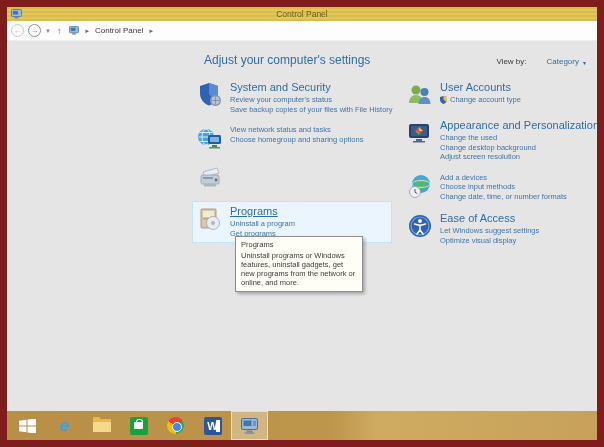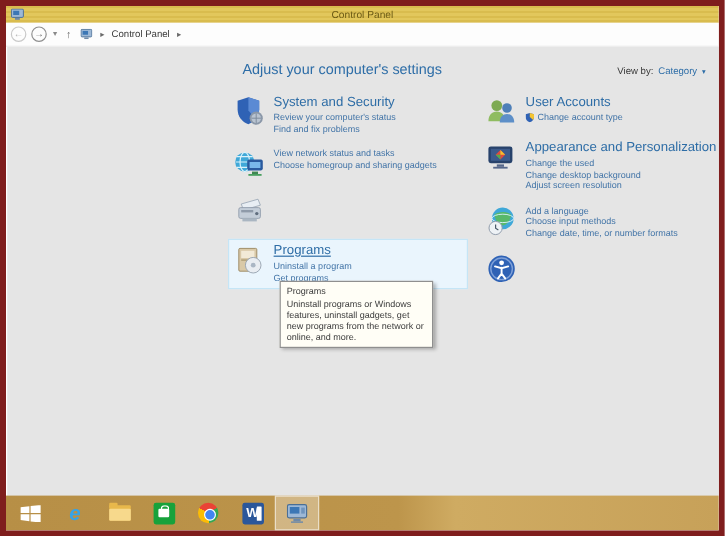--- a/index.html
+++ b/index.html
@@ -1,17 +1,17 @@
 <!DOCTYPE html>
 <html><head>
 <meta charset="utf-8">
 <style>
   html,body{margin:0;padding:0;background:#fff;}
   *{box-sizing:border-box;font-family:"Liberation Sans",sans-serif;}
-  #frame{position:relative;width:604px;height:447px;border:5px solid #7f1d1d;overflow:hidden;background:#fff;}
+  #frame{position:relative;width:604px;height:447px;border:7px solid #7f1d1d;overflow:hidden;background:#fff;}
 
   
   #titlebar{position:absolute;left:0;top:0;width:100%;height:14px;
     background:repeating-linear-gradient(0deg,#d9bc4e 0 2px,#e2c75c 2px 4px);
     display:flex;align-items:center;}
   #titlebar .title{position:absolute;left:0;right:0;text-align:center;font-size:8.5px;color:#6b5a14;}
   .mini-monitor{width:11px;height:10px;margin-left:4px;position:relative;z-index:1;}
 
   
   #addressbar{position:absolute;left:0;top:14px;width:100%;height:20px;background:#fdfdfd;
@@ -21,21 +21,21 @@
   .navcircle.fwd{border-color:#8f8f8f;color:#6f6f6f;}
   .chev{font-size:6px;color:#8a8a8a;}
   .uparrow{font-size:9px;color:#5c5c5c;margin:0 2px;}
   .crumb-sep{font-size:7px;color:#6a6a6a;margin:0 2px;}
   .crumb{font-size:8px;color:#3a3a3a;}
 
   
   #content{position:absolute;left:1px;top:34px;width:100%;height:384px;background:#e5e5e5;}
   #heading{position:absolute;left:196px;top:12px;font-size:12px;color:#2d6da7;}
   #viewby{position:absolute;right:12px;top:16px;font-size:8px;color:#3a3a3a;display:flex;gap:4px;align-items:flex-end;}
-  #viewby .vb-value{color:#2d6da7;}
+  #viewby .vb-value{color:#2d6da7;margin-left:16px;}
   #viewby .vb-caret{color:#2d6da7;font-size:6px;}
 
   .col{position:absolute;top:40px;}
   #col-left{left:189px;width:206px;}
   #col-right{left:399px;width:200px;}
   .section{display:flex;gap:7px;margin-bottom:11px;}
   .sec-icon{width:26px;height:26px;flex:0 0 26px;margin-top:1px;}
   .sec-texts{min-width:0;}
   .sec-title{font-size:11px;color:#2e6da6;margin:0 0 2px;cursor:pointer;white-space:nowrap;}
   .sec-link{display:block;font-size:7.5px;color:#4274a7;line-height:9.5px;white-space:nowrap;cursor:pointer;}
@@ -114,37 +114,37 @@
         <svg class="sec-icon" viewBox="0 0 26 26">
           <path d="M12 1 L21 4 V11 C21 17 17.5 21.5 12 23.5 C6.5 21.5 3 17 3 11 V4 Z" fill="#2f62b5"></path>
           <path d="M12 1 L21 4 V11 C21 14 20 17 18 19 L12 12 Z" fill="#5b8ad4"></path>
           <circle cx="18.5" cy="18.5" r="5.5" fill="#8a97a8"></circle>
           <circle cx="18.5" cy="18.5" r="4" fill="#b9c4d1"></circle>
           <path d="M14.5 18.5 h8 M18.5 14.5 v8" stroke="#7c8b9d" stroke-width="0.8"></path>
         </svg>
         <div class="sec-texts">
           <div class="sec-title">System and Security</div>
           <span class="sec-link">Review your computer's status</span>
-          <span class="sec-link">Find and fix problems</span>
+          <span class="sec-link">Save backup copies of your files with File History</span>
         </div>
       </div>
 
       <div class="section">
         <svg class="sec-icon" viewBox="0 0 26 26">
           <circle cx="9" cy="11" r="8" fill="#3fa8d8"></circle>
           <ellipse cx="9" cy="11" rx="4" ry="8" fill="none" stroke="#d9f2fb" stroke-width="1"></ellipse>
           <path d="M1.5 11 h15 M2.5 6.5 h13 M2.5 15.5 h13" stroke="#d9f2fb" stroke-width="1" fill="none"></path>
           <rect x="11" y="9" width="13" height="9" rx="1.5" fill="#2a5a9e"></rect>
           <rect x="13" y="11" width="9" height="5" fill="#79b7ea"></rect>
           <rect x="15" y="19" width="5" height="2" fill="#3f8752"></rect>
           <rect x="12" y="21" width="11" height="1.5" fill="#49a05f"></rect>
         </svg>
         <div class="sec-texts">
           <span class="sec-link">View network status and tasks</span>
-          <span class="sec-link">Choose homegroup and sharing gadgets</span>
+          <span class="sec-link">Choose homegroup and sharing options</span>
         </div>
       </div>
 
       <div class="section">
         <svg class="sec-icon" viewBox="0 0 26 26">
           <polygon points="6,8 20,4 22,9 8,13" fill="#e8eef4" stroke="#9aa7b5" stroke-width="0.7"></polygon>
           <rect x="4" y="11" width="18" height="9" rx="1.5" fill="#c3cdd8" stroke="#8e9aa9" stroke-width="0.7"></rect>
           <rect x="6" y="13" width="10" height="2" fill="#8e9aa9"></rect>
           <circle cx="19" cy="16" r="1.4" fill="#5f6d7d"></circle>
           <rect x="7" y="20" width="12" height="2.5" fill="#aab6c2"></rect>
@@ -209,33 +209,38 @@
 
       <div class="section">
         <svg class="sec-icon" viewBox="0 0 26 26">
           <circle cx="14" cy="10" r="9" fill="#3fa8d8"></circle>
           <path d="M7 7 c3-3 11-3 14 0 c-1 5-3 8-7 9 c-4-1-6-4-7-9z" fill="#58b86a"></path>
           <ellipse cx="14" cy="10" rx="9" ry="3.5" fill="none" stroke="#d3eef9" stroke-width="0.8"></ellipse>
           <circle cx="8" cy="18" r="5.5" fill="#eef2f6" stroke="#8e9aa9" stroke-width="0.8"></circle>
           <path d="M8 15 v3.2 l2.3 1.4" stroke="#4a5a6b" stroke-width="1" fill="none"></path>
         </svg>
         <div class="sec-texts">
-          <span class="sec-link">Add a language</span>
+          <span class="sec-link">Add a devices</span>
           <span class="sec-link">Choose input methods</span>
           <span class="sec-link">Change date, time, or number formats</span>
         </div>
       </div>
 
       <div class="section">
         <svg class="sec-icon" viewBox="0 0 26 26">
           <circle cx="13" cy="13" r="11" fill="#2f62b5"></circle>
           <circle cx="13" cy="13" r="9" fill="none" stroke="#7ea0d8" stroke-width="1.2"></circle>
           <circle cx="13" cy="8" r="2" fill="#fff"></circle>
           <path d="M7.5 11 l5.5 1.5 5.5-1.5 M13 12 v5 M13 17 l-3 4 M13 17 l3 4" stroke="#fff" stroke-width="1.6" fill="none" stroke-linecap="round"></path>
         </svg>
+        <div class="sec-texts">
+          <div class="sec-title">Ease of Access</div>
+          <span class="sec-link">Let Windows suggest settings</span>
+          <span class="sec-link">Optimize visual display</span>
+        </div>
       </div>
 
     </div>
 
     <div id="tooltip">
       <div class="tt-title">Programs</div>
       <div class="tt-body">Uninstall programs or Windows features, uninstall gadgets, get new programs from the network or online, and more.</div>
     </div>
   </div>
 

